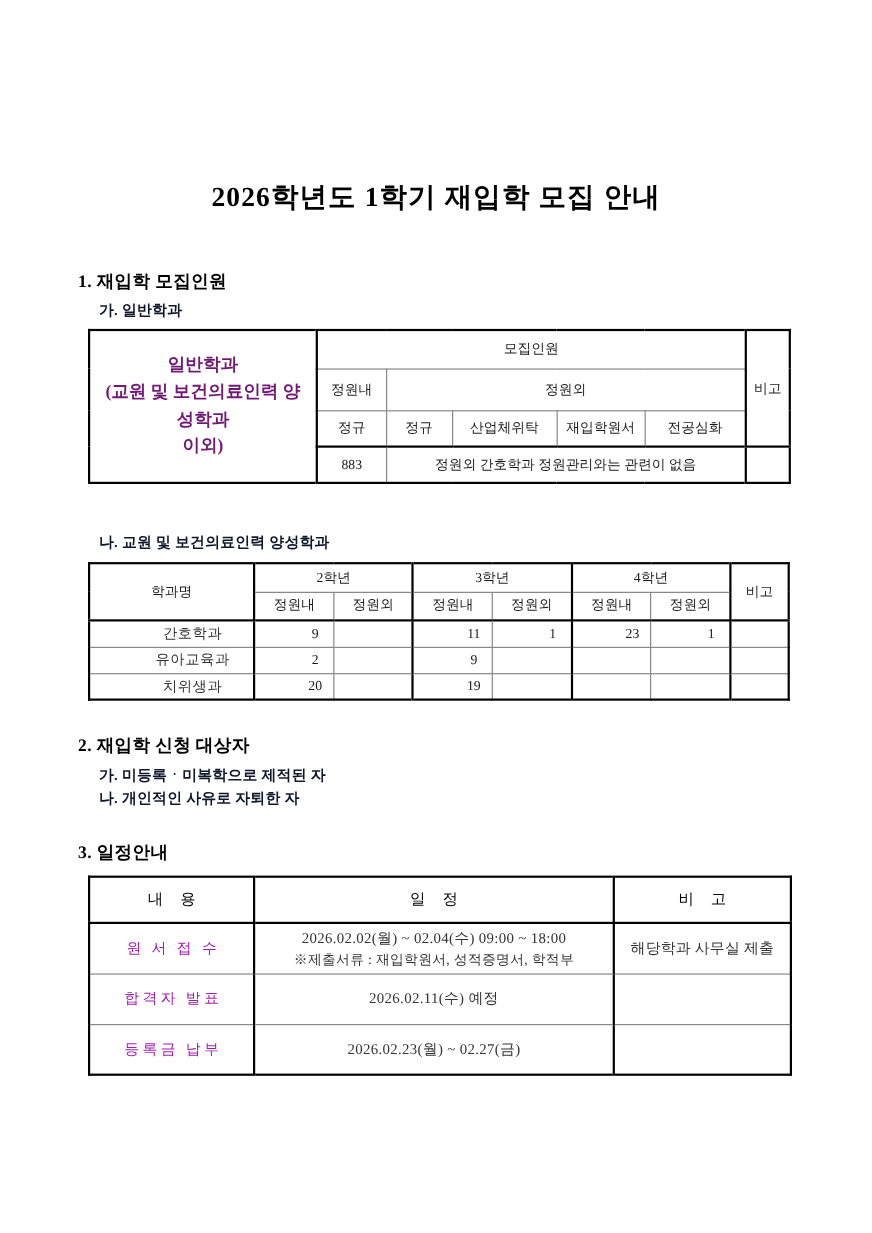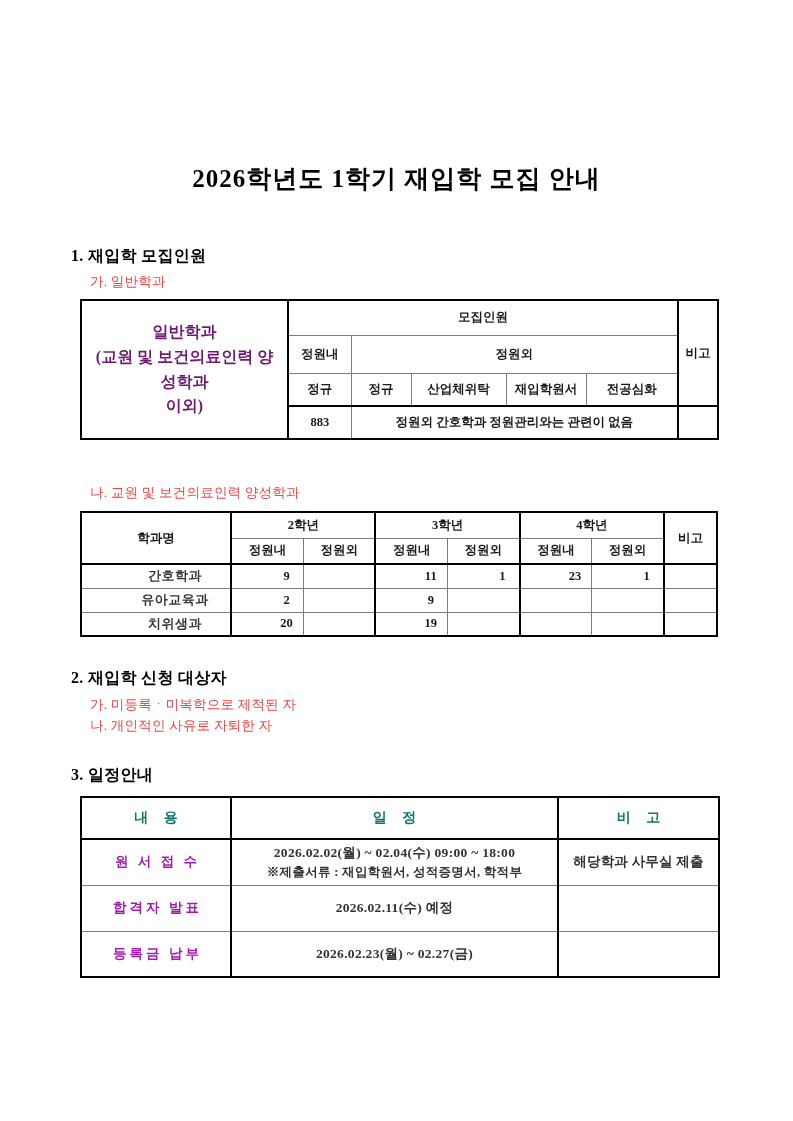--- a/index.html
+++ b/index.html
@@ -45,40 +45,40 @@
     left: 71px;
     font-size: 16px;
     font-weight: bold;
     letter-spacing: 0.3px;
     white-space: nowrap;
   }
   .sub-line {
     position: absolute;
     left: 90px;
     font-size: 13.5px;
-    font-weight: normal;
-    color: #ef4444;
+    font-weight: bold;
+    color: #0f172a;
     letter-spacing: 0.2px;
     white-space: nowrap;
   }
 
   
   table.doc-table {
     position: absolute;
     border-collapse: collapse;
     table-layout: fixed;
     background: #ffffff;
   }
   table.doc-table td,
   table.doc-table th {
     border: 1px solid #7d7d7d;
     text-align: center;
     vertical-align: middle;
     padding: 0 2px;
-    font-weight: bold;
+    font-weight: normal;
     font-size: 12.5px;
     color: #1a1a1a;
     box-sizing: border-box;
   }
   
   table.doc-table {
     border: 2px solid #000000;
   }
   .hdr {
     font-weight: bold;
@@ -145,25 +145,25 @@
   
   #table-schedule {
     top: 760px;
     left: 80px;
     width: 638px;
   }
   #table-schedule .c-item { width: 150px; }
   #table-schedule .c-date { width: 327px; }
   #table-schedule .c-note { width: 161px; }
   #table-schedule .sp-hdr {
-    font-weight: bold;
+    font-weight: normal;
     font-size: 14px;
     letter-spacing: 6px;
     text-indent: 6px;
-    color: #0f766e;
+    color: #000000;
   }
   #table-schedule td {
     font-size: 13.5px;
     color: #333333;
     letter-spacing: 0.3px;
   }
   #table-schedule .item-cell {
     letter-spacing: 3px;
     text-indent: 3px;
     font-size: 13.5px;

